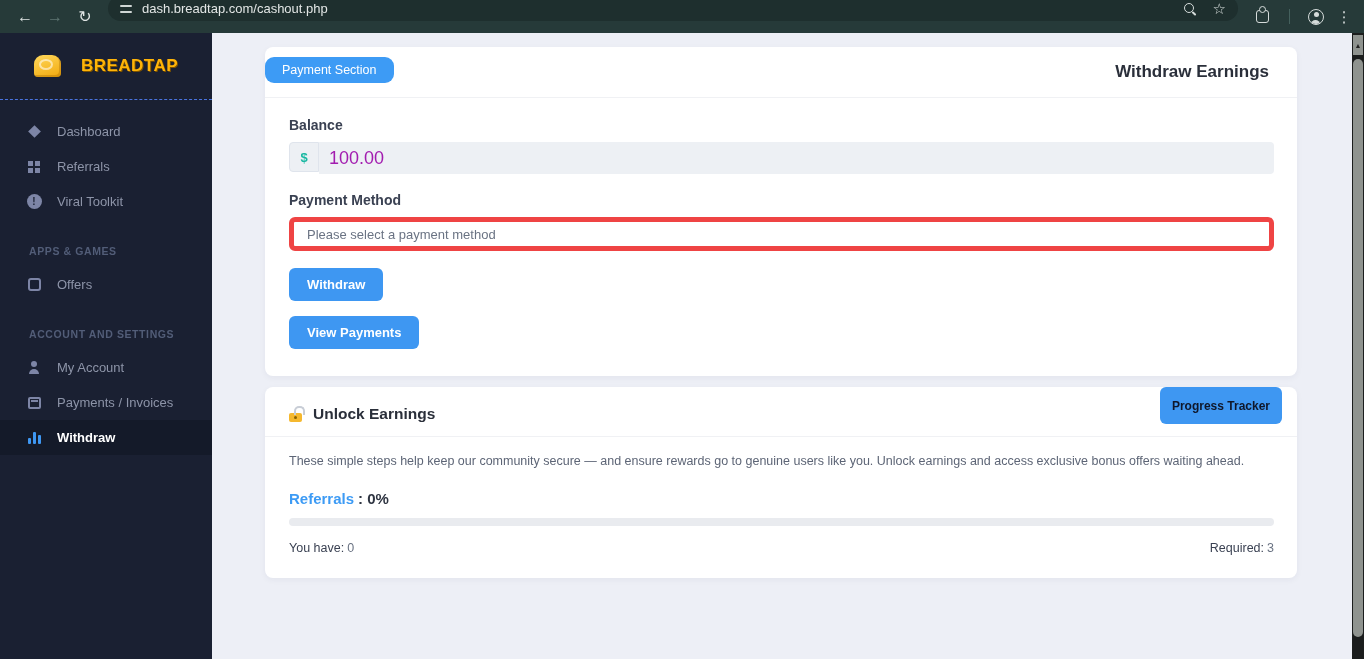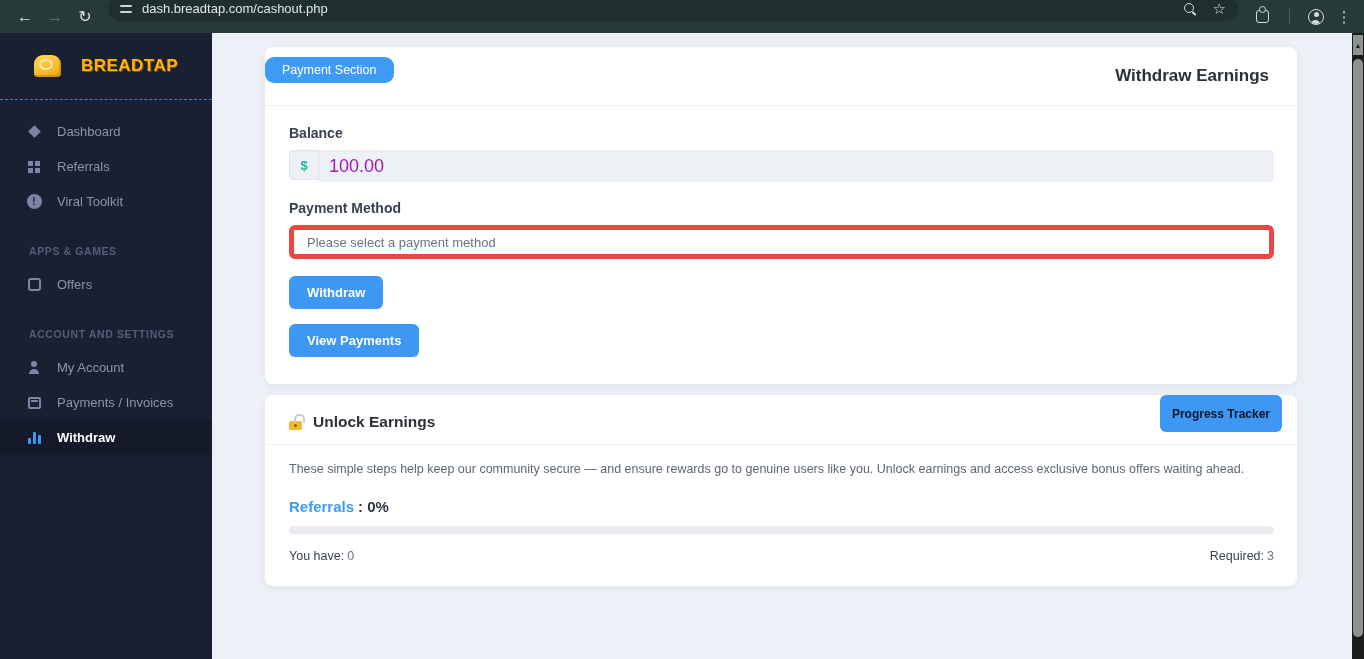--- a/index.html
+++ b/index.html
@@ -85,21 +85,21 @@
     position:relative; margin-left:14px; cursor:pointer; }
   .avatar .dot { position:absolute; top:-3px; right:-3px; width:9px; height:9px;
     border-radius:50%; background:#2e90f7; }
 
   .content { padding:14px 55px 0 53px; }
   .card { background:#ffffff; border-radius:8px; box-shadow:0 2px 6px rgba(35,46,85,.05); }
 
   .payment-card { position:relative; }
   .badge { position:absolute; left:0; top:10px; background:#3d9bf5; color:#fff;
     font-size:12.5px; padding:6px 17px; border-radius:9px; }
-  .card-head { height:59px; border-bottom:1px solid #f0f1f4; display:flex; align-items:center;
+  .card-head { height:51px; border-bottom:1px solid #f0f1f4; display:flex; align-items:center;
     padding:0 28px; }
   .card-title { margin-left:auto; font-size:17px; font-weight:600; color:#2a2f3a; }
   .card-body { padding:19px 23px 27px 24px; }
   .field-label { display:block; font-size:14px; font-weight:700; color:#3a4152; margin-bottom:9px; }
   .input-group { display:flex; height:30px; margin-bottom:20px; }
   .currency { width:30px; background:#edf0f4; border:1px solid #dfe4ec; border-radius:4px 0 0 4px;
     color:#19b8a2; font-weight:700; font-size:13px; display:flex; align-items:center; justify-content:center; }
   .balance-input { flex:1; background:#edf0f4; border:none; border-radius:0 4px 4px 0;
     padding:16px 10px; color:#a21caf; font-size:18px; font-family:inherit; outline:none; }
   .select-box { height:34px; border:5px solid #ef4444; border-radius:6px; display:flex;

